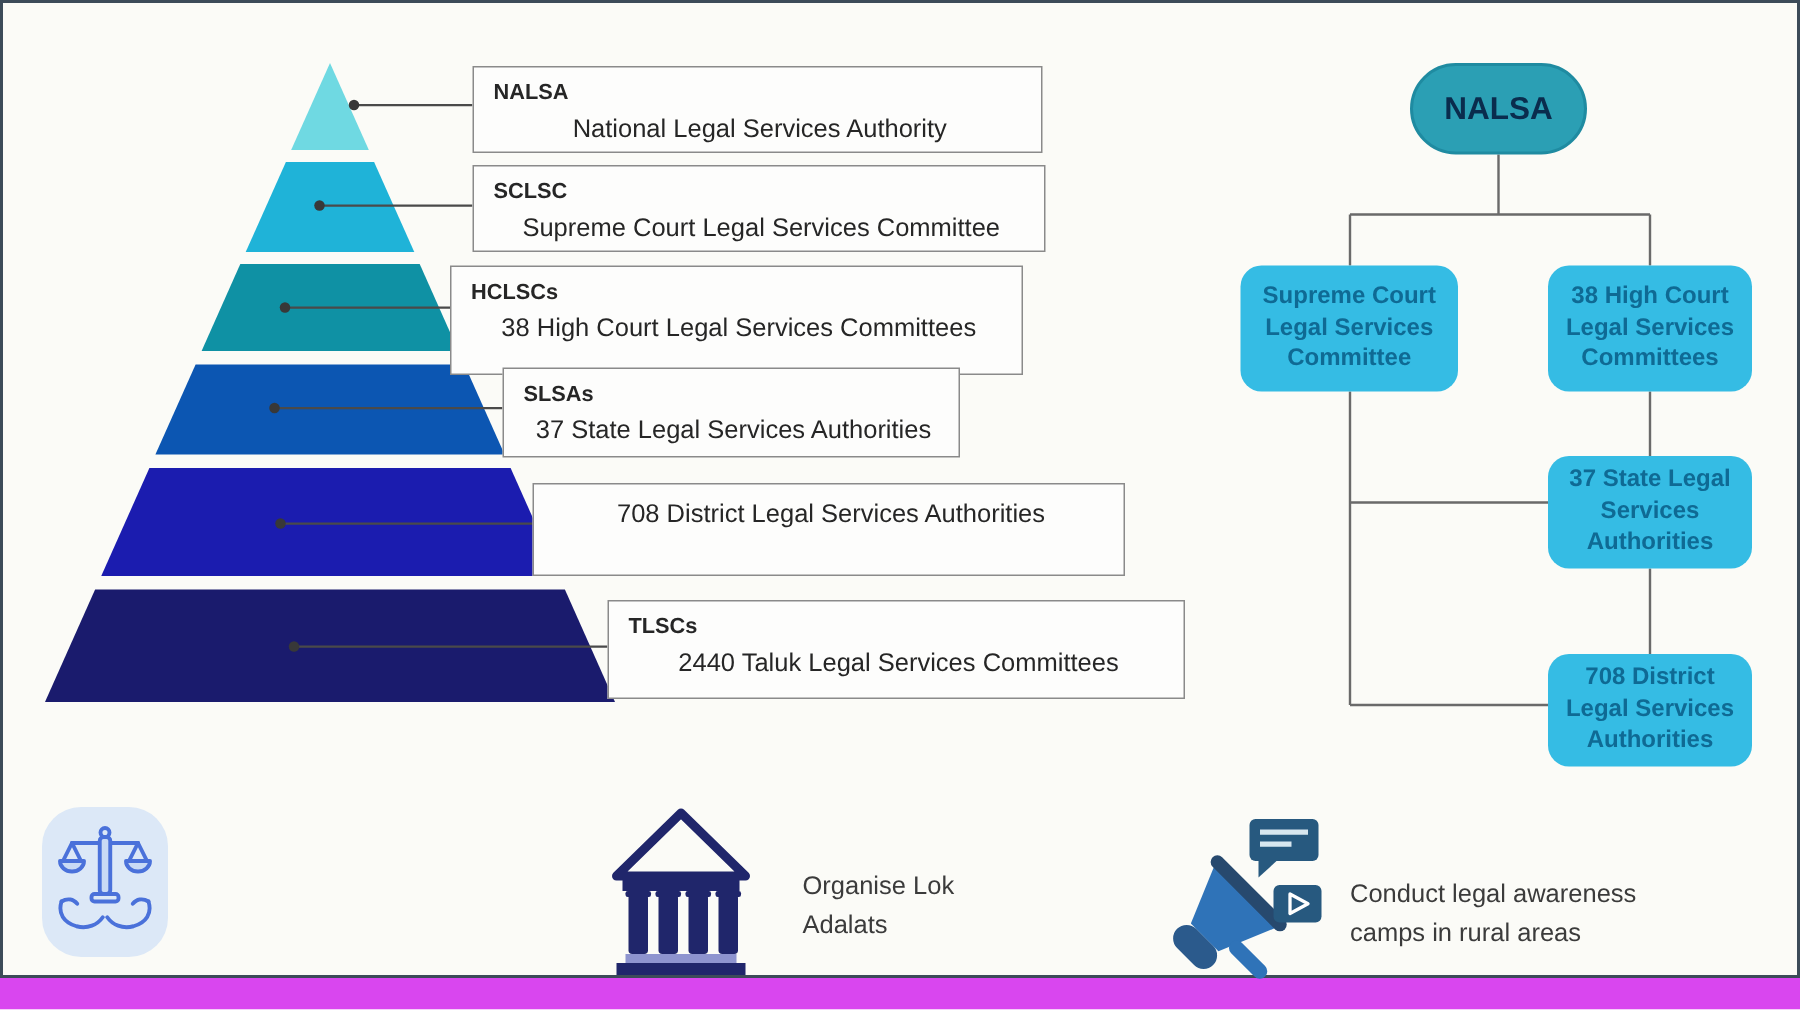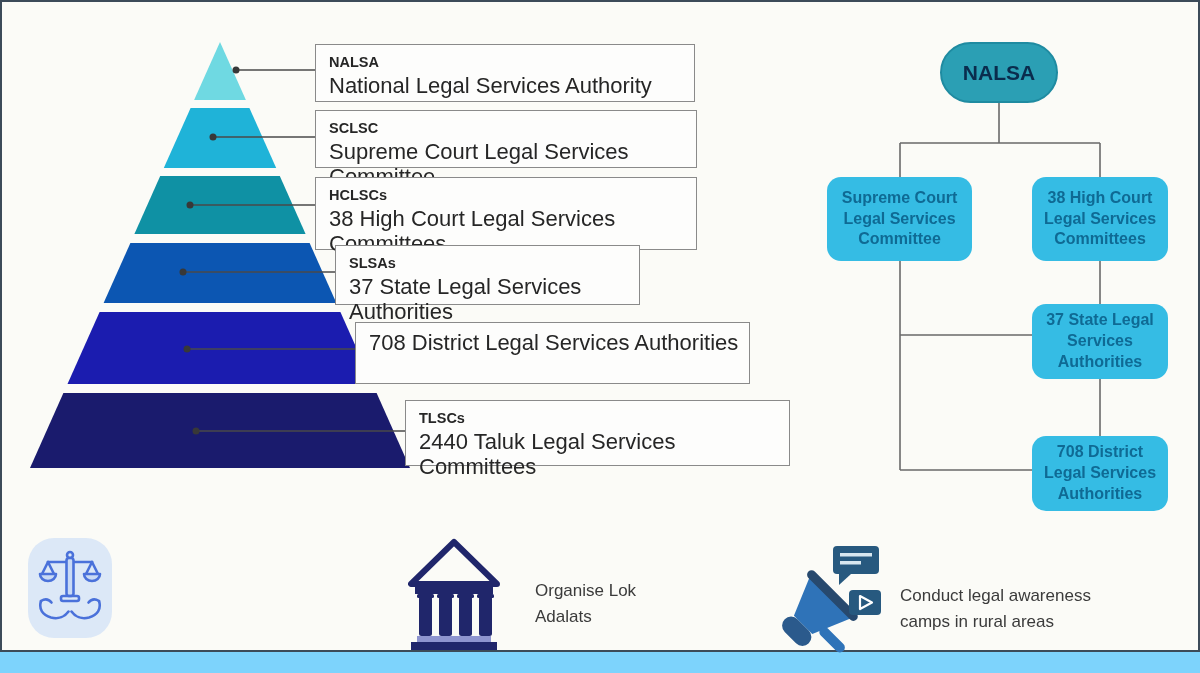--- a/index.html
+++ b/index.html
@@ -1,34 +1,34 @@
 <!DOCTYPE html>
 <html><head>
 <meta charset="utf-8">
 <style>
   html,body{margin:0;padding:0;background:#ffffff;}
   .canvas{
     position:relative;width:1200px;height:673px;overflow:hidden;
-    font-family:"Liberation Sans", sans-serif;background:#7dd3fc;
+    font-family:"Liberation Sans", sans-serif;background:#d946ef;
   }
   .frame{
     position:absolute;left:0;top:0;width:1196px;height:648px;
     border:2px solid #3c4b59;background:#fbfbf7;
   }
   svg{position:absolute;display:block;}
   .pyramid-svg{left:0;top:0;z-index:1;}
   .connector-svg{left:0;top:0;z-index:1;}
 
   
   .plabel{
     position:absolute;z-index:2;background:#fdfdfc;border:1.5px solid #8a8a8a;
     padding:7px 10px 4px 13px;box-sizing:border-box;color:#262626;
   }
   .plabel-abbr{font-size:14.5px;font-weight:bold;line-height:21px;}
-  .plabel-name{font-size:22px;line-height:25px;}
+  .plabel-name{font-size:17px;line-height:25px;text-align:center;}
 
   
   .org-root{
     position:absolute;z-index:2;display:flex;align-items:center;justify-content:center;
     background:#2b9fb4;border:2px solid #1f8ba1;border-radius:31px;
     color:#0a2c4d;font-size:21px;font-weight:bold;box-sizing:border-box;
   }
   .org-box{
     position:absolute;z-index:2;display:flex;align-items:center;justify-content:center;
     background:#35bce4;border-radius:14px;color:#0f6a94;font-size:16px;font-weight:bold;
@@ -77,21 +77,21 @@
   </svg>
 
   <div class="plabel" style="left:315px;top:44px;width:380px;height:58px;">
     <div class="plabel-abbr">NALSA</div>
     <div class="plabel-name">National Legal Services Authority</div>
   </div>
   <div class="plabel" style="left:315px;top:110px;width:382px;height:58px;">
     <div class="plabel-abbr">SCLSC</div>
     <div class="plabel-name">Supreme Court Legal Services Committee</div>
   </div>
-  <div class="plabel" style="left:315px;top:177px;width:382px;height:73px;">
+  <div class="plabel" style="left:300px;top:177px;width:382px;height:73px;">
     <div class="plabel-abbr">HCLSCs</div>
     <div class="plabel-name">38 High Court Legal Services Committees</div>
   </div>
   <div class="plabel" style="left:335px;top:245px;width:305px;height:60px;">
     <div class="plabel-abbr">SLSAs</div>
     <div class="plabel-name">37 State Legal Services Authorities</div>
   </div>
   <div class="plabel" style="left:355px;top:322px;width:395px;height:62px;">
     <div class="plabel-name">708 District Legal Services Authorities</div>
   </div>

